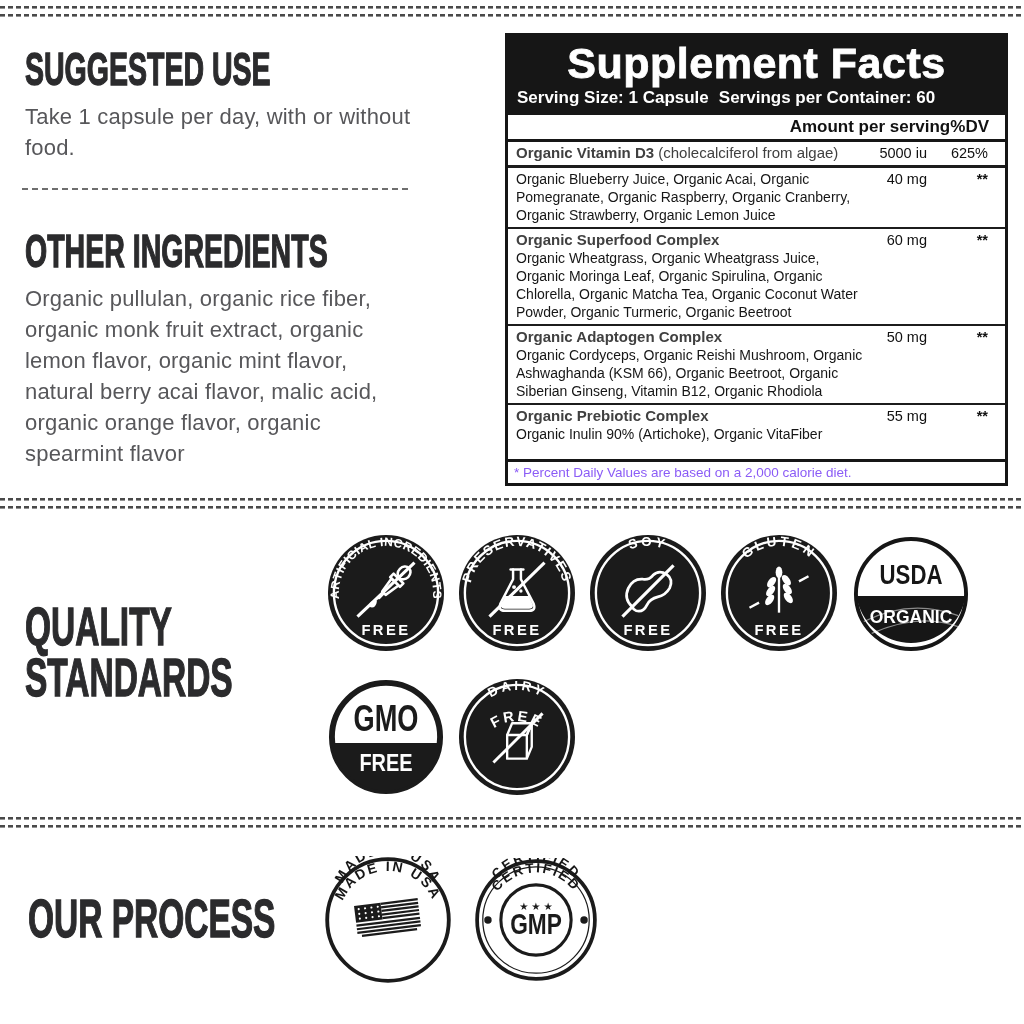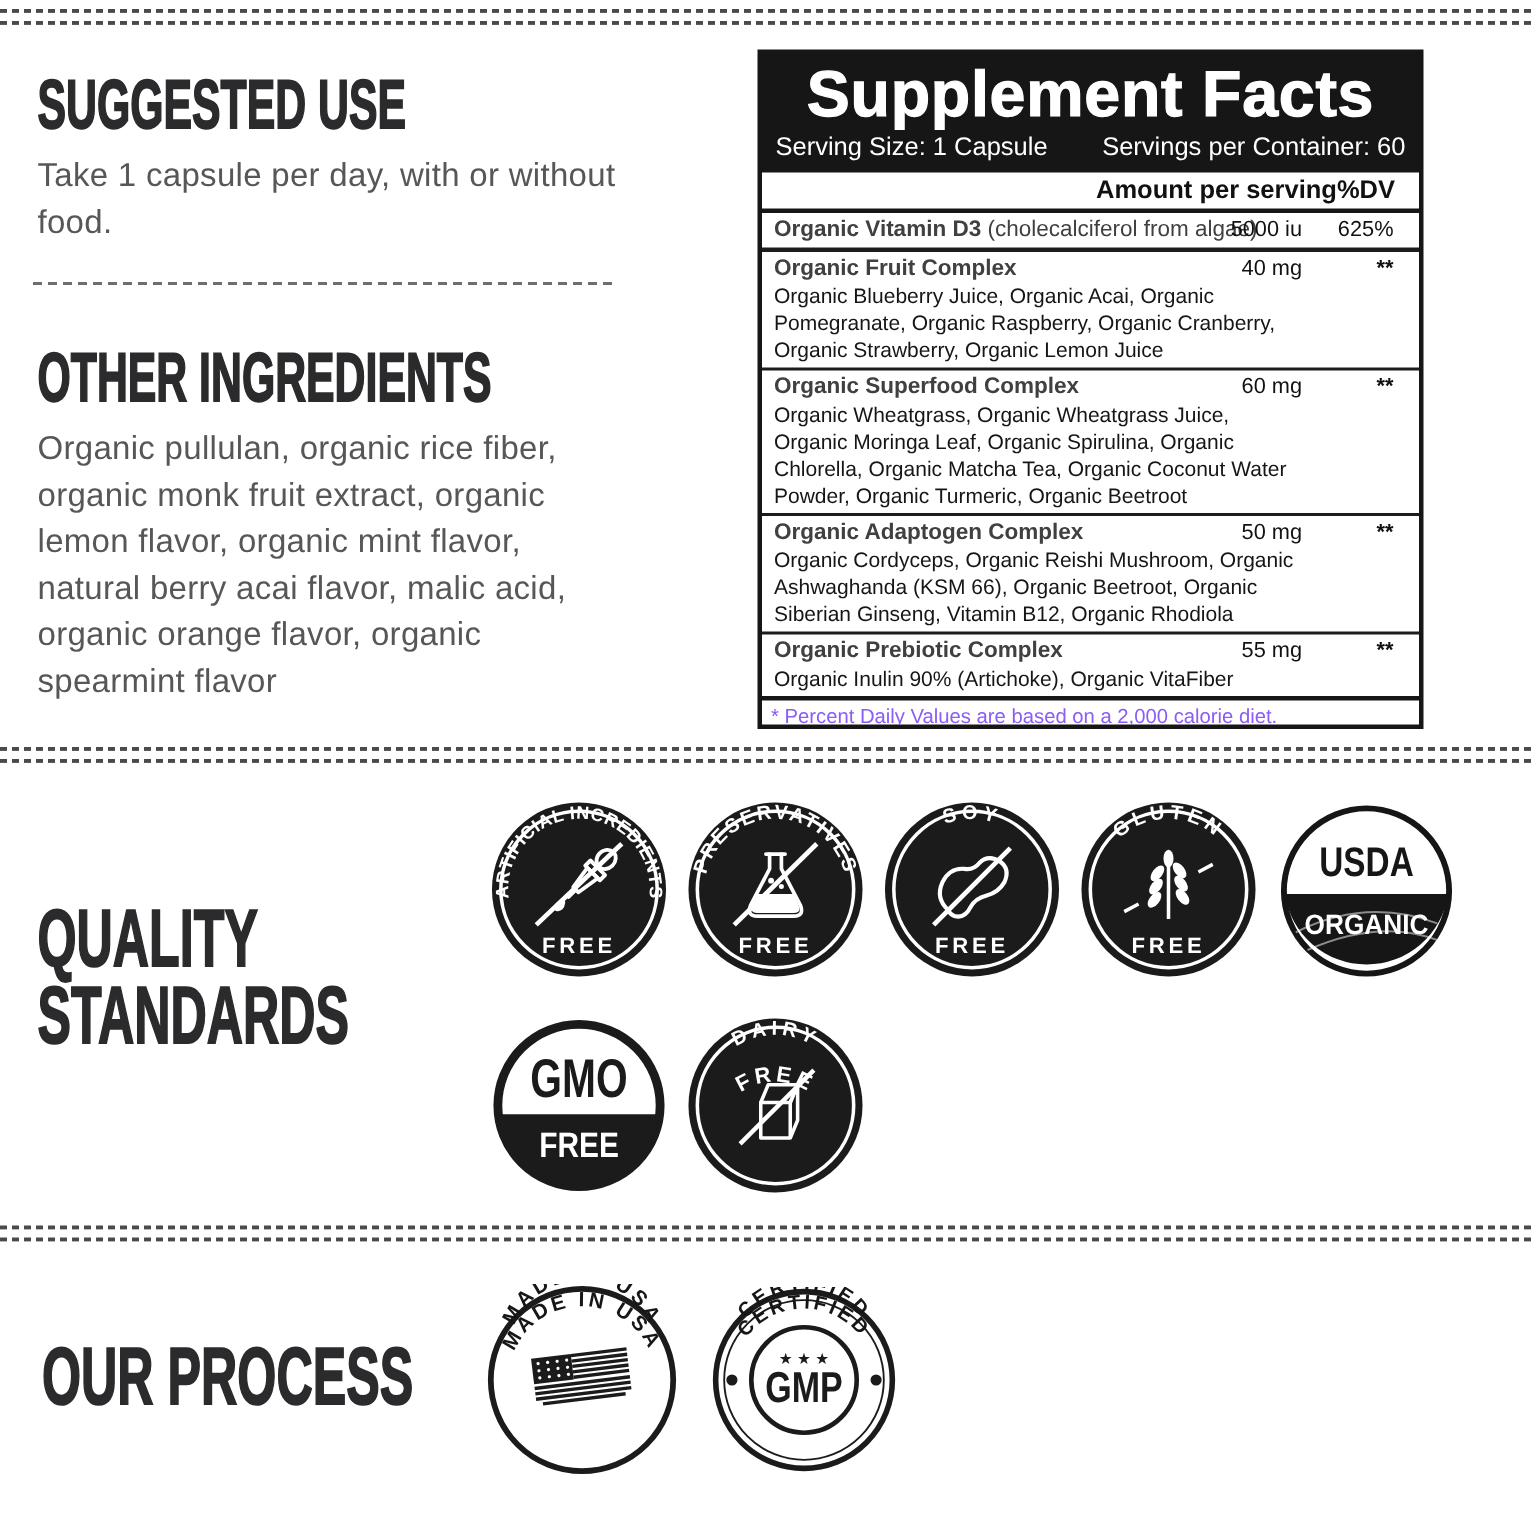--- a/index.html
+++ b/index.html
@@ -11,26 +11,26 @@
   
   .col-body{position:absolute;color:#57575a;font-size:22px;line-height:31px;letter-spacing:.2px;}
   .dash-single{position:absolute;height:2px;
      background:repeating-linear-gradient(90deg,#6e6e6e 0 6px,transparent 6px 10px);}
   .hdivider{position:absolute;left:0;width:1024px;height:13px;background-repeat:no-repeat;
      background-image:
        repeating-linear-gradient(90deg,#4a4a4a 0 5px,transparent 5px 8px),
        repeating-linear-gradient(90deg,#4a4a4a 0 5px,transparent 5px 8px);
      background-size:100% 2.6px,100% 2.6px;background-position:0 0,0 8px;}
   
-  .sf-panel{position:absolute;left:505px;top:33px;width:444px;height:453px;border:3px solid #161616;
+  .sf-panel{position:absolute;left:505px;top:33px;width:503px;height:453px;border:3px solid #161616;
             box-sizing:border-box;background:#fff;display:flex;flex-direction:column;overflow:hidden;}
   .sf-head{background:#161616;color:#fff;padding:3px 0 7px;}
   .sf-title{text-align:center;font-size:43px;font-weight:700;letter-spacing:.5px;
             -webkit-text-stroke:.8px #fff;line-height:48px;}
-  .sf-serving{display:flex;justify-content:space-between;font-size:17px;font-weight:400;padding:1px 9px 0;}
+  .sf-serving{display:flex;justify-content:flex-start;font-size:17px;font-weight:700;padding:1px 9px 0;gap:10px;}
   .sf-colhead{display:flex;justify-content:flex-end;align-items:center;padding:2px 16px 2px 0;
               font-size:17px;font-weight:700;border-bottom:3px solid #161616;color:#111;}
   .sf-row{position:relative;border-bottom:2px solid #1c1c1c;padding:2px 6px 3px 8px;}
   .sf-row.thick{border-bottom-width:3px;}
   .sf-name{font-size:15px;line-height:18px;color:#404040;}
   .sf-name .b{font-weight:700;}
   .sf-sub{font-size:14px;line-height:18px;max-width:352px;color:#161616;}
   .sf-amt{position:absolute;top:3px;right:78px;width:72px;text-align:right;font-size:14.5px;color:#111;}
   .sf-dv{position:absolute;top:3px;right:17px;width:58px;text-align:right;font-size:14.5px;font-weight:700;color:#111;}
   .sf-foot{margin-top:auto;border-top:3px solid #161616;padding:3px 6px;font-size:13.5px;color:#8b5cf6;}
@@ -72,21 +72,20 @@
       <span>%DV</span>
     </div>
 
     <div class="sf-row thick">
       <div class="sf-name"><span class="b">Organic Vitamin D3</span><span> (cholecalciferol from algae)</span></div>
       <div class="sf-amt">5000 iu</div>
       <div class="sf-dv" style="font-weight:400;">625%</div>
     </div>
 
     <div class="sf-row">
-      <div class="sf-name"><span class="b">Organic Fruit Complex</span></div>
       <div class="sf-sub">Organic Blueberry Juice, Organic Acai, Organic Pomegranate, Organic Raspberry, Organic Cranberry, Organic Strawberry, Organic Lemon Juice</div>
       <div class="sf-amt">40 mg</div>
       <div class="sf-dv">**</div>
     </div>
 
     <div class="sf-row">
       <div class="sf-name"><span class="b">Organic Superfood Complex</span></div>
       <div class="sf-sub">Organic Wheatgrass, Organic Wheatgrass Juice, Organic Moringa Leaf, Organic Spirulina, Organic Chlorella, Organic Matcha Tea, Organic Coconut Water Powder, Organic Turmeric, Organic Beetroot</div>
       <div class="sf-amt">60 mg</div>
       <div class="sf-dv">**</div>

